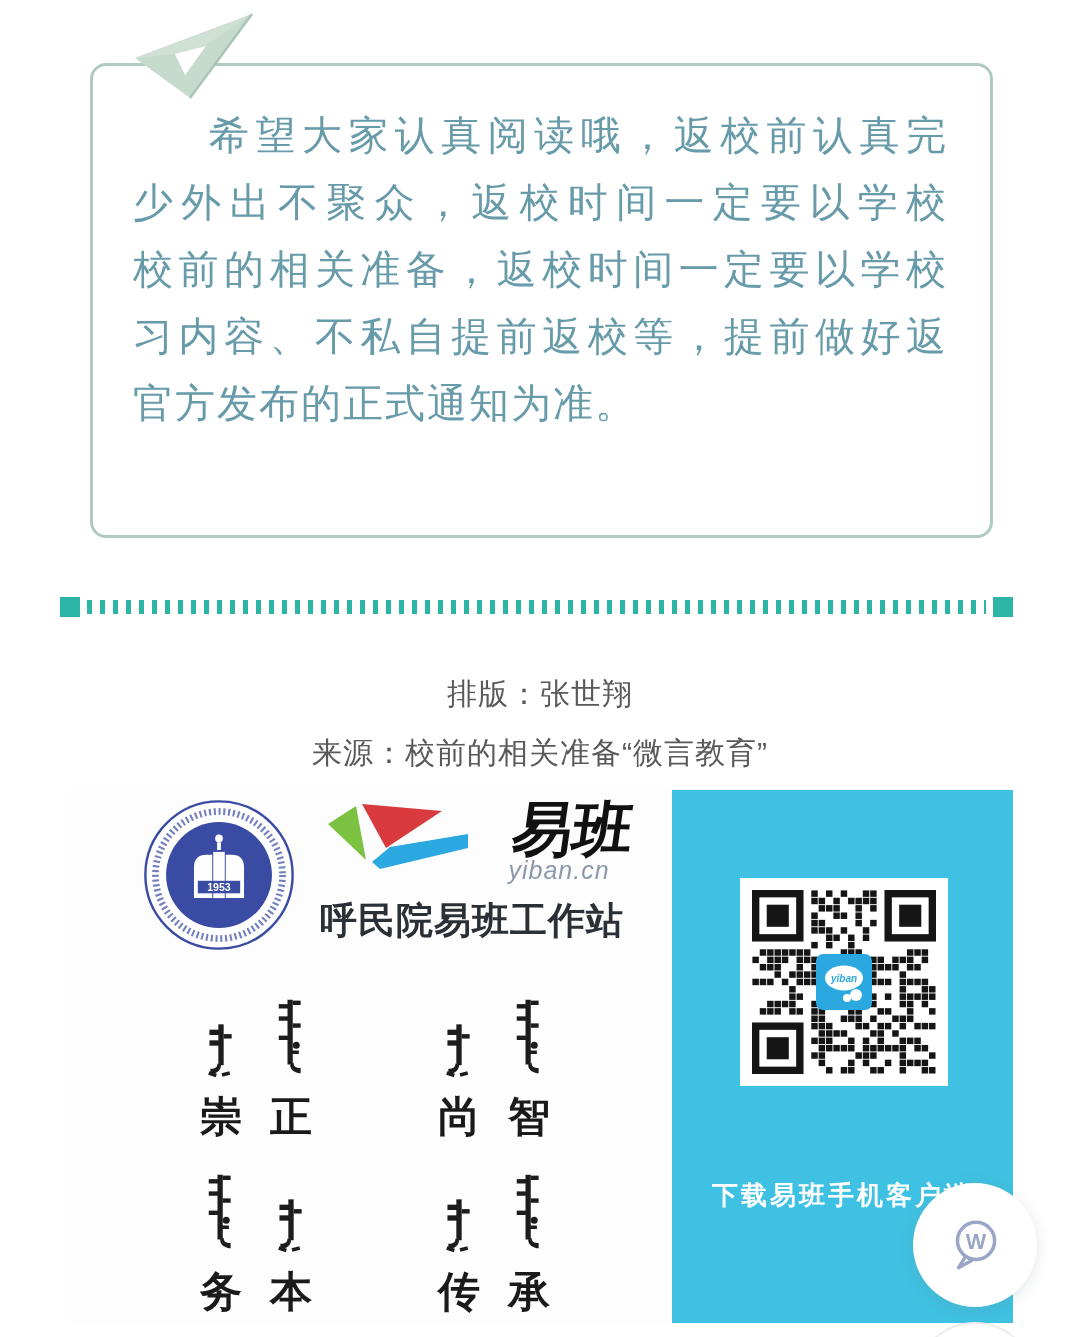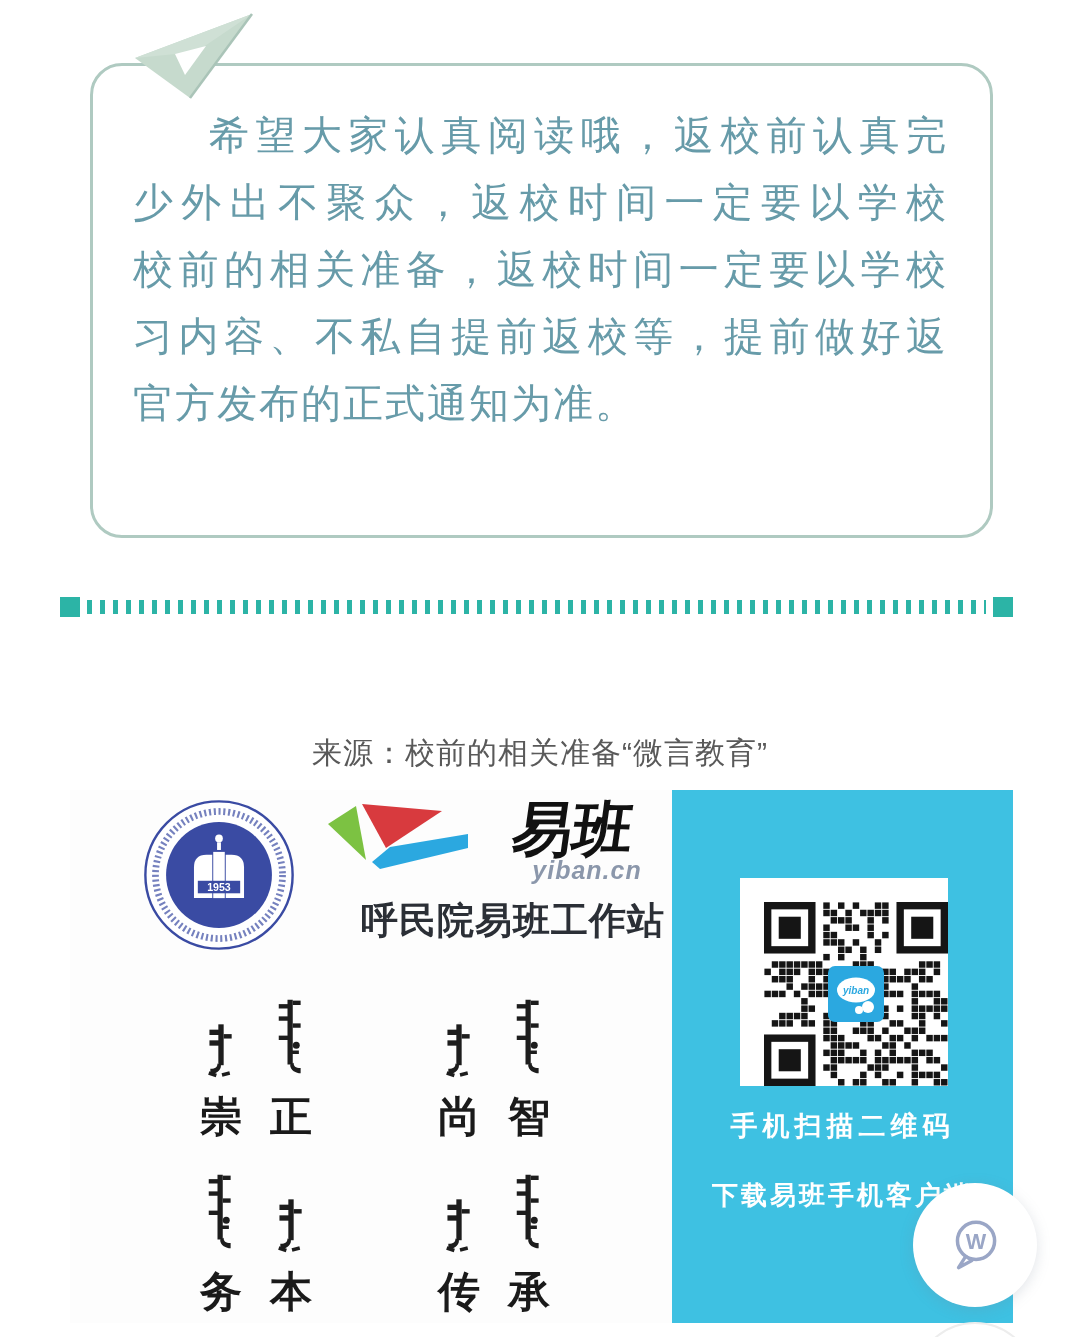--- a/index.html
+++ b/index.html
@@ -16,21 +16,21 @@
     --bubble-gray:#9aa6c6;
     --plane-fill:#c6dacd;
   }
   *{margin:0;padding:0;box-sizing:border-box}
   html,body{background:#fff}
   body{font-family:"Liberation Sans",sans-serif}
   .canvas{position:relative;width:1080px;height:1337px;background:#fff;overflow:hidden}
 
   
   .quote-box{position:absolute;left:90px;top:63px;width:903px;height:475px;
-    border:3px solid var(--box-border);border-radius:32px;
+    border:3px solid var(--box-border);border-radius:16px;
     padding:36px 42px 12px 40px}
   .quote-line{color:var(--quote-text);font-size:40px;line-height:67px;
     letter-spacing:2px;font-weight:300;text-align:justify;text-align-last:justify;
     white-space:nowrap}
   .quote-line.first{padding-left:76px}
   .quote-line.last{text-align-last:left}
 
   .plane-icon{position:absolute;left:118px;top:6px;width:148px;height:100px;z-index:2}
 
   
@@ -48,39 +48,39 @@
   .credit.source{top:733px}
 
   
   .figure{position:absolute;left:70px;top:790px;width:943px;height:533px;background:#fdfdfd}
   .left-panel{position:absolute;left:0;top:0;width:602px;height:533px;background:#fdfdfd}
   .seal{position:absolute;left:72px;top:8px;width:154px;height:154px}
   .envelope{position:absolute;left:252px;top:6px;width:150px;height:92px}
   .brand{position:absolute;left:418px;top:0px;width:170px;text-align:center;
     font-size:60px;font-weight:900;color:#111;transform:skewX(-8deg);
     font-family:"Liberation Serif",serif}
-  .brand-domain{position:absolute;left:432px;top:66px;width:170px;text-align:center;
-    font-size:25px;font-weight:700;font-style:italic;color:#8b97ab;letter-spacing:1px}
-  .station{position:absolute;left:250px;top:106px;width:345px;text-align:right;
+  .brand-domain{position:absolute;left:404px;top:66px;width:170px;text-align:center;
+    font-size:25px;font-weight:400;font-style:italic;color:#8b97ab;letter-spacing:1px}
+  .station{position:absolute;left:250px;top:106px;width:345px;text-align:left;
     font-size:37px;font-weight:800;color:var(--station-text);letter-spacing:1px}
 
   .motto-col{position:absolute;width:62px;display:flex;flex-direction:column;
     align-items:center;justify-content:flex-end;gap:14px;height:140px}
   .motto-col .mong{fill:#1d1d1d}
   .mong.short{width:32px;height:62px}
   .mong.tall{width:32px;height:88px}
   .motto-char{font-size:42px;font-weight:700;color:#1a1a1a;line-height:1;
     font-family:"DejaVu Serif","Liberation Serif",serif}
   .r1{top:208px}.r2{top:383px}
   .c0{left:120px}.c1{left:190px}.c2{left:358px}.c3{left:428px}
 
   .right-panel{position:absolute;left:602px;top:0;width:341px;height:533px;
     background:var(--panel-cyan)}
   .qr-card{position:absolute;left:68px;top:88px;width:208px;height:208px;
-    background:#fff;padding:24px}
+    background:#fff;padding:12px}
   .qr-card svg{width:184px;height:184px;display:block}
   .qr-logo-bg{fill:var(--brand-blue)}
   .qr-logo-text{fill:var(--brand-blue);font-size:10px;font-weight:bold;font-style:italic}
   .qr-caption{position:absolute;left:0;width:100%;text-align:center;color:#fff;
     font-family:"DejaVu Serif","Liberation Serif",serif;font-weight:600}
   .qr-caption.l1{top:318px;font-size:27px;letter-spacing:5px}
   .qr-caption.l2{top:388px;font-size:26px;letter-spacing:3px}
 
   
   .float-btn{position:absolute;left:913px;top:1183px;width:124px;height:124px;
@@ -136,20 +136,21 @@
     <line x1="134" y1="8" x2="72" y2="92" stroke="#aac4b8" stroke-width="2.5"></line>
     <polygon points="57,48 88,40 67,69" fill="#ffffff"></polygon>
   </svg>
 
   <div class="divider">
     <span class="sq left"></span>
     <span class="dashes"></span>
     <span class="sq right"></span>
   </div>
 
+  <div class="credit editor">排版：张世翔</div>
   <div class="credit source">来源：校前的相关准备“微言教育”</div>
 
   <div class="figure">
 
     <div class="left-panel">
 
       <svg class="seal" viewBox="0 0 160 160">
         <circle cx="80" cy="80" r="76.5" fill="#fff" stroke="var(--seal-blue)" stroke-width="2.5"></circle>
         <circle cx="80" cy="80" r="66" fill="none" stroke="var(--seal-blue)" stroke-width="7" stroke-dasharray="2.2 2.8" opacity="0.7"></circle>
         <circle cx="80" cy="80" r="55" fill="var(--seal-blue)"></circle>
@@ -438,21 +439,20 @@
               <rect x="7.36" y="139.84" width="36.800000000000004" height="36.800000000000004" fill="#fff"></rect>
               <rect x="14.72" y="147.20000000000002" width="22.080000000000002" height="22.080000000000002"></rect>
             </g>
           <rect class="qr-logo-bg" x="64" y="64" width="56" height="56" rx="7"></rect>
           <ellipse cx="92" cy="88" rx="19" ry="12.5" fill="#fff"></ellipse>
           <circle cx="104" cy="105" r="6" fill="#fff"></circle>
           <circle cx="95" cy="108" r="4" fill="#fff"></circle>
           <text class="qr-logo-text" x="92" y="92" text-anchor="middle">yiban</text>
         </svg>
       </div>
-      <div class="qr-caption l1">手机扫描二维码</div>
       <div class="qr-caption l2">下载易班手机客户端</div>
     </div>
   </div>
 
   <div class="float-btn">
     <svg viewBox="0 0 62 62">
       <circle cx="32" cy="27" r="18" fill="none" stroke="var(--bubble-gray)" stroke-width="3.4"></circle>
       <path d="M22 42 L15 53 L28 46 Z" fill="#fff" stroke="var(--bubble-gray)" stroke-width="3.2" stroke-linejoin="round"></path>
       <text x="32" y="34.5" text-anchor="middle" font-size="21" font-weight="bold" fill="var(--bubble-gray)" font-family="Liberation Sans, sans-serif">W</text>
     </svg>

